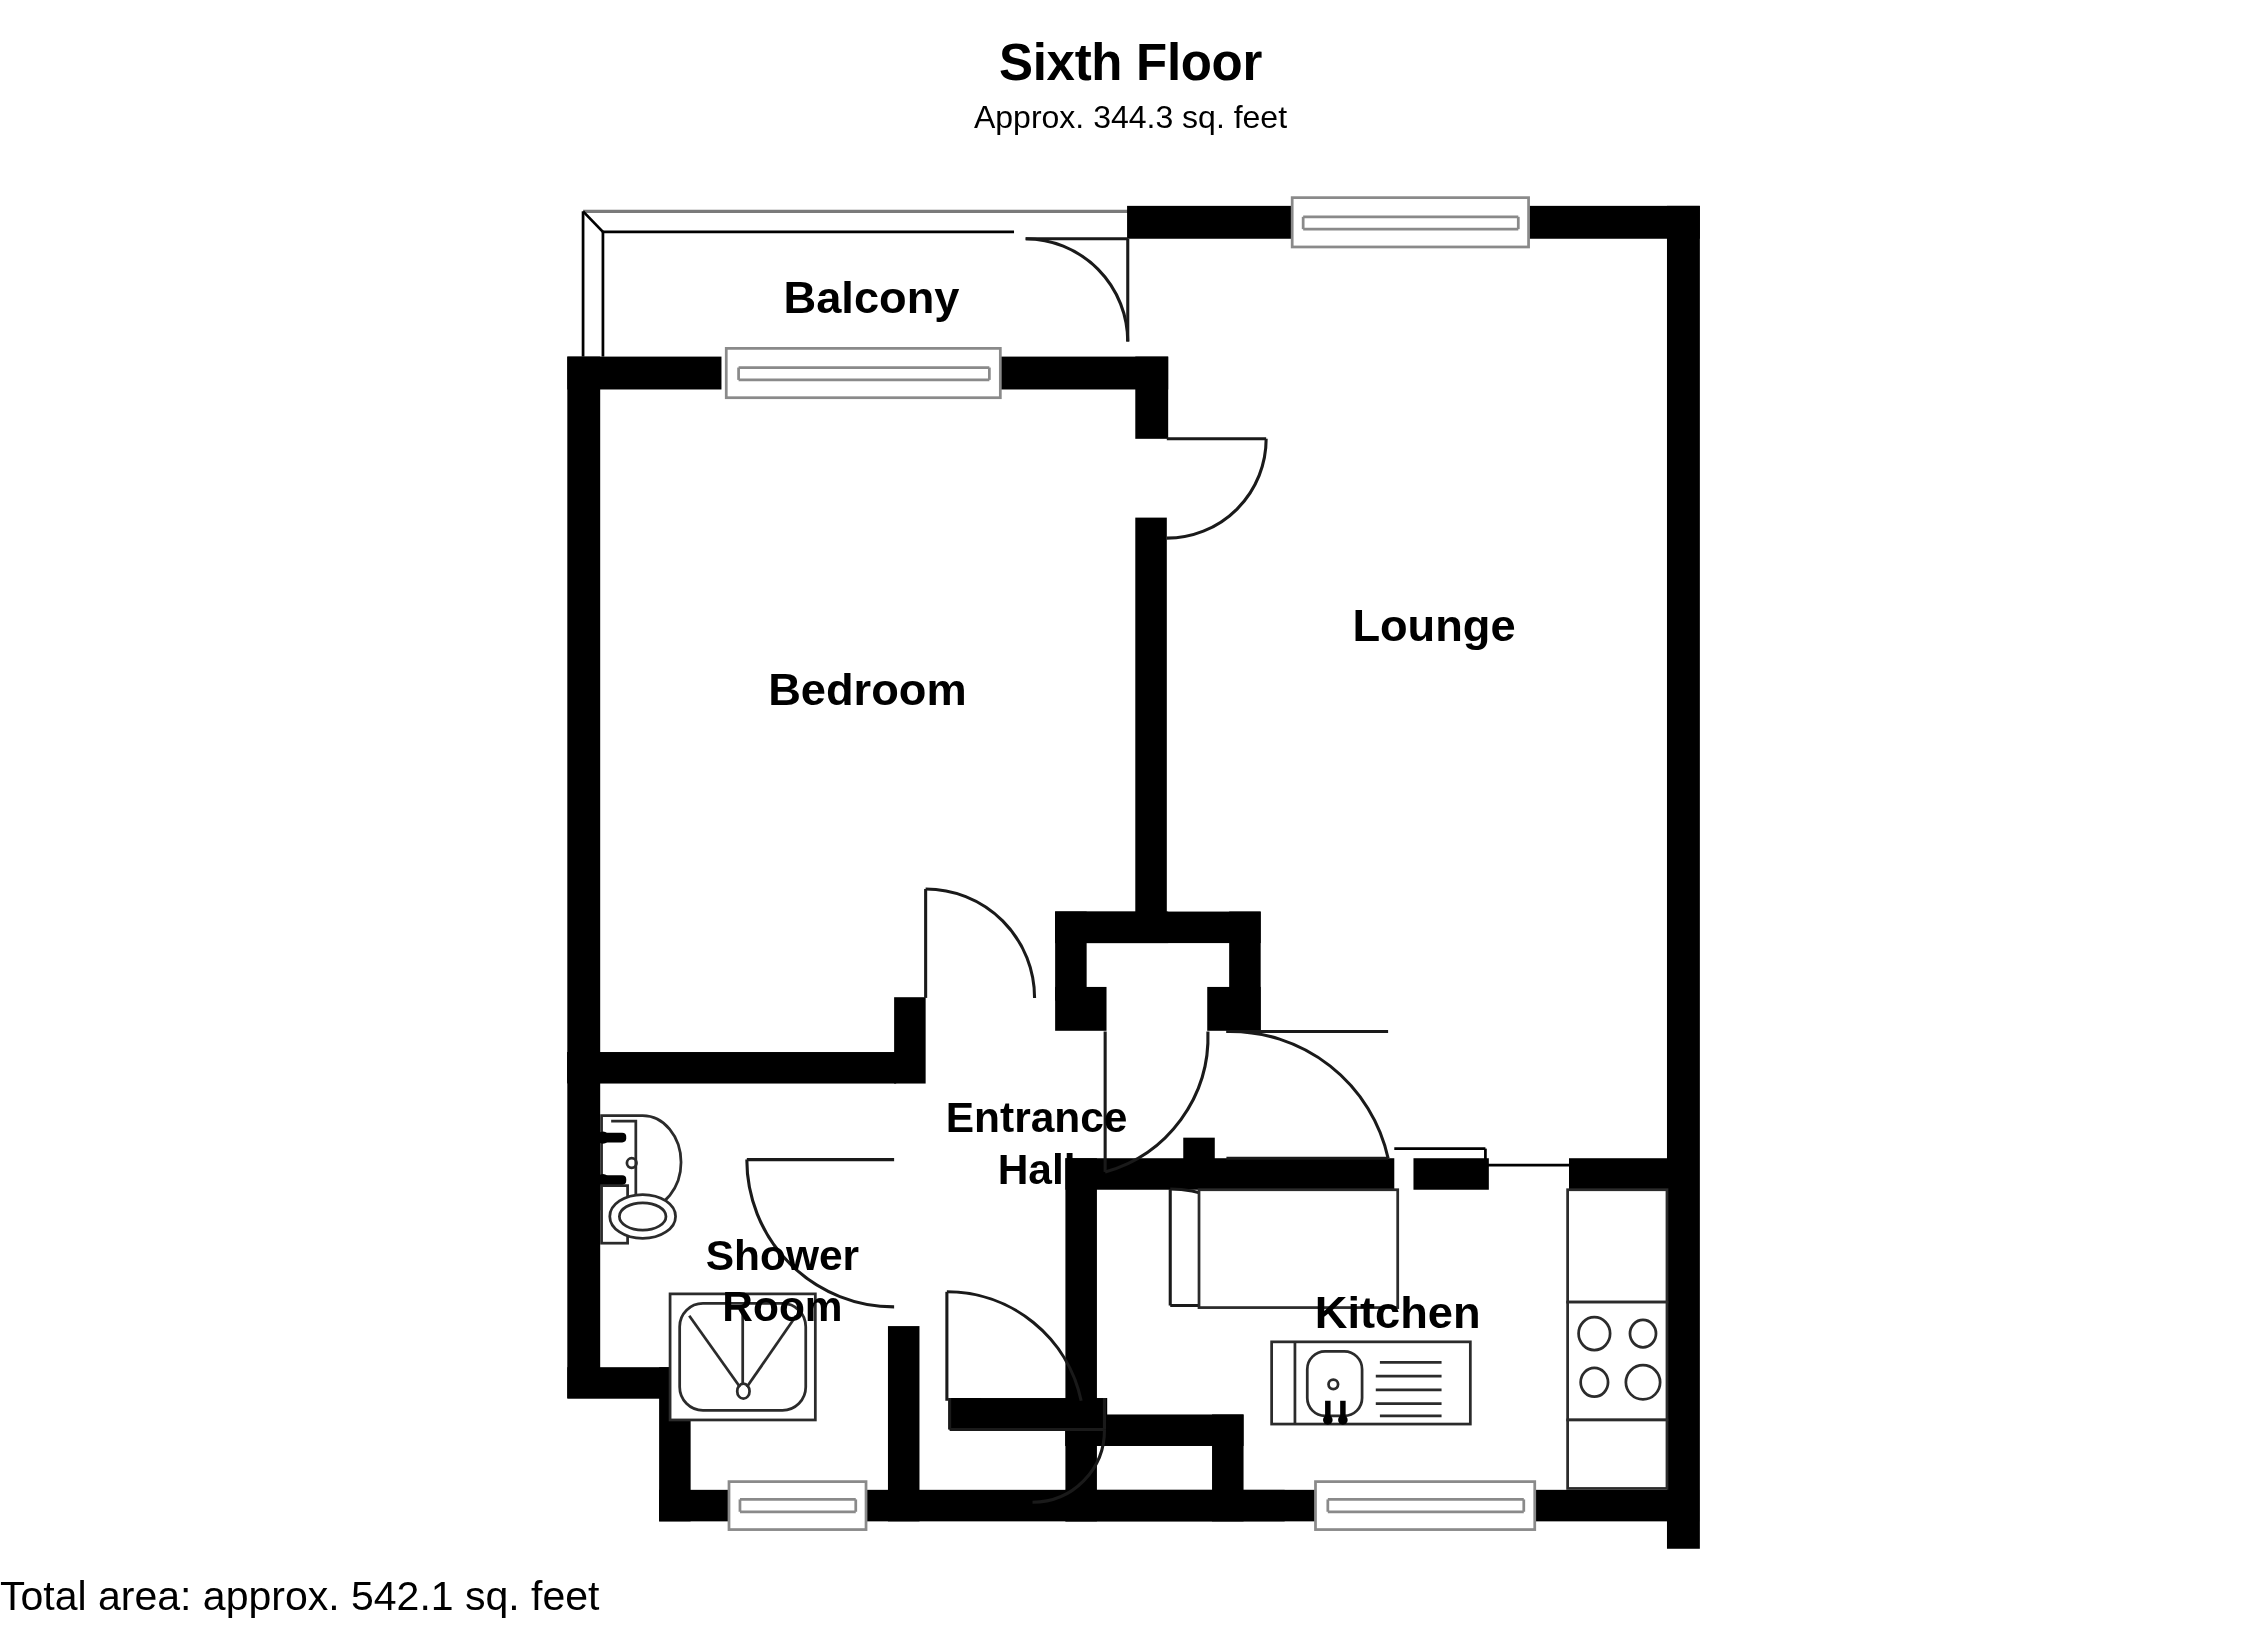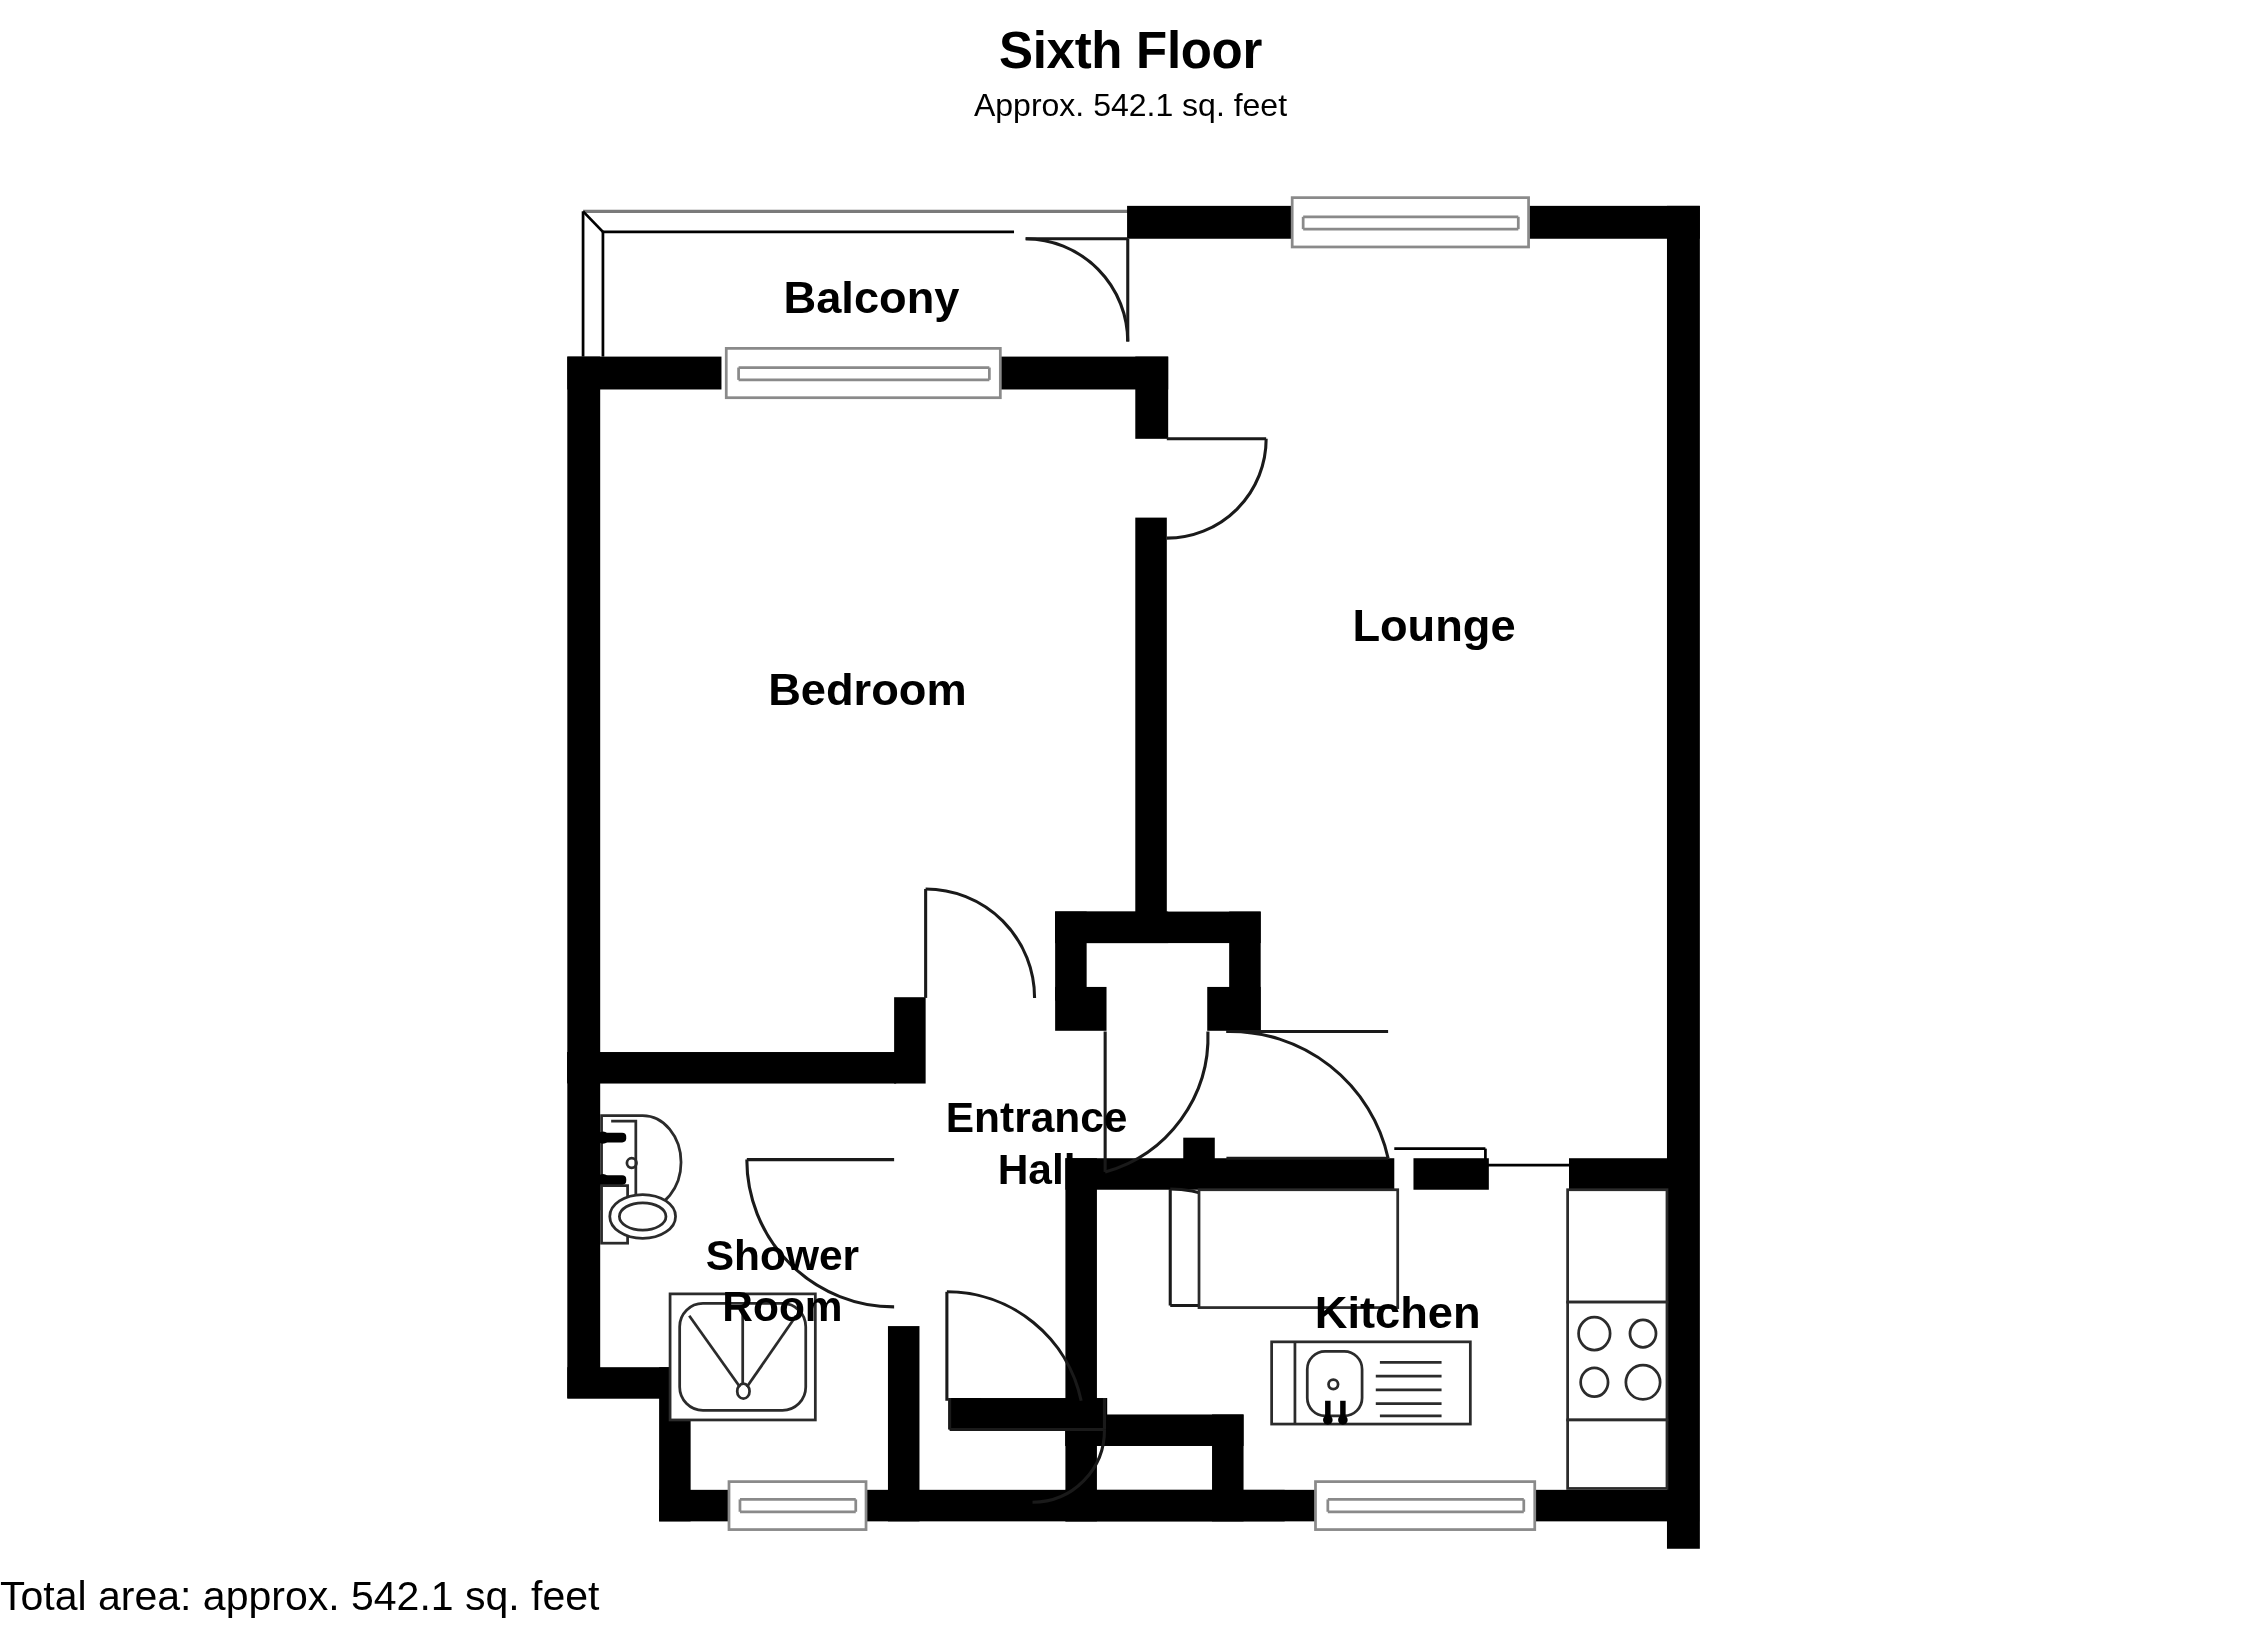--- a/index.html
+++ b/index.html
@@ -16,21 +16,21 @@
     position: relative;
   }
   #floorplan-page {
     position: relative;
     width: 2261px;
     height: 1645px;
     background: #ffffff;
   }
   .header-block {
     position: absolute;
-    top: 24px;
+    top: 36px;
     left: 0;
     width: 2261px;
     text-align: center;
   }
   .floor-title {
     font-size: 51px;
     font-weight: bold;
     letter-spacing: -0.3px;
     line-height: 1.06;
     margin: 0;
@@ -79,21 +79,21 @@
   .label-lg { font-size: 66px; }
   .label-md { font-size: 62px; }
 </style>
 </head>
 <body>
 
 <div id="floorplan-page">
 
   <div class="header-block">
     <div class="floor-title">Sixth Floor</div>
-    <div class="floor-subtitle">Approx. 542.1 sq. feet</div>
+    <div class="floor-subtitle">Approx. 344.3 sq. feet</div>
   </div>
 
   <div id="plan-svg-wrap">
   <svg width="2261" height="1645" viewBox="0 0 3300 2400" xmlns="http://www.w3.org/2000/svg">
 
     <g>
 
       <path class="thinwall" d="M 851,308 L 851,520"></path>
       <path class="greywall" d="M 851,308 L 2100,308"></path>
 

